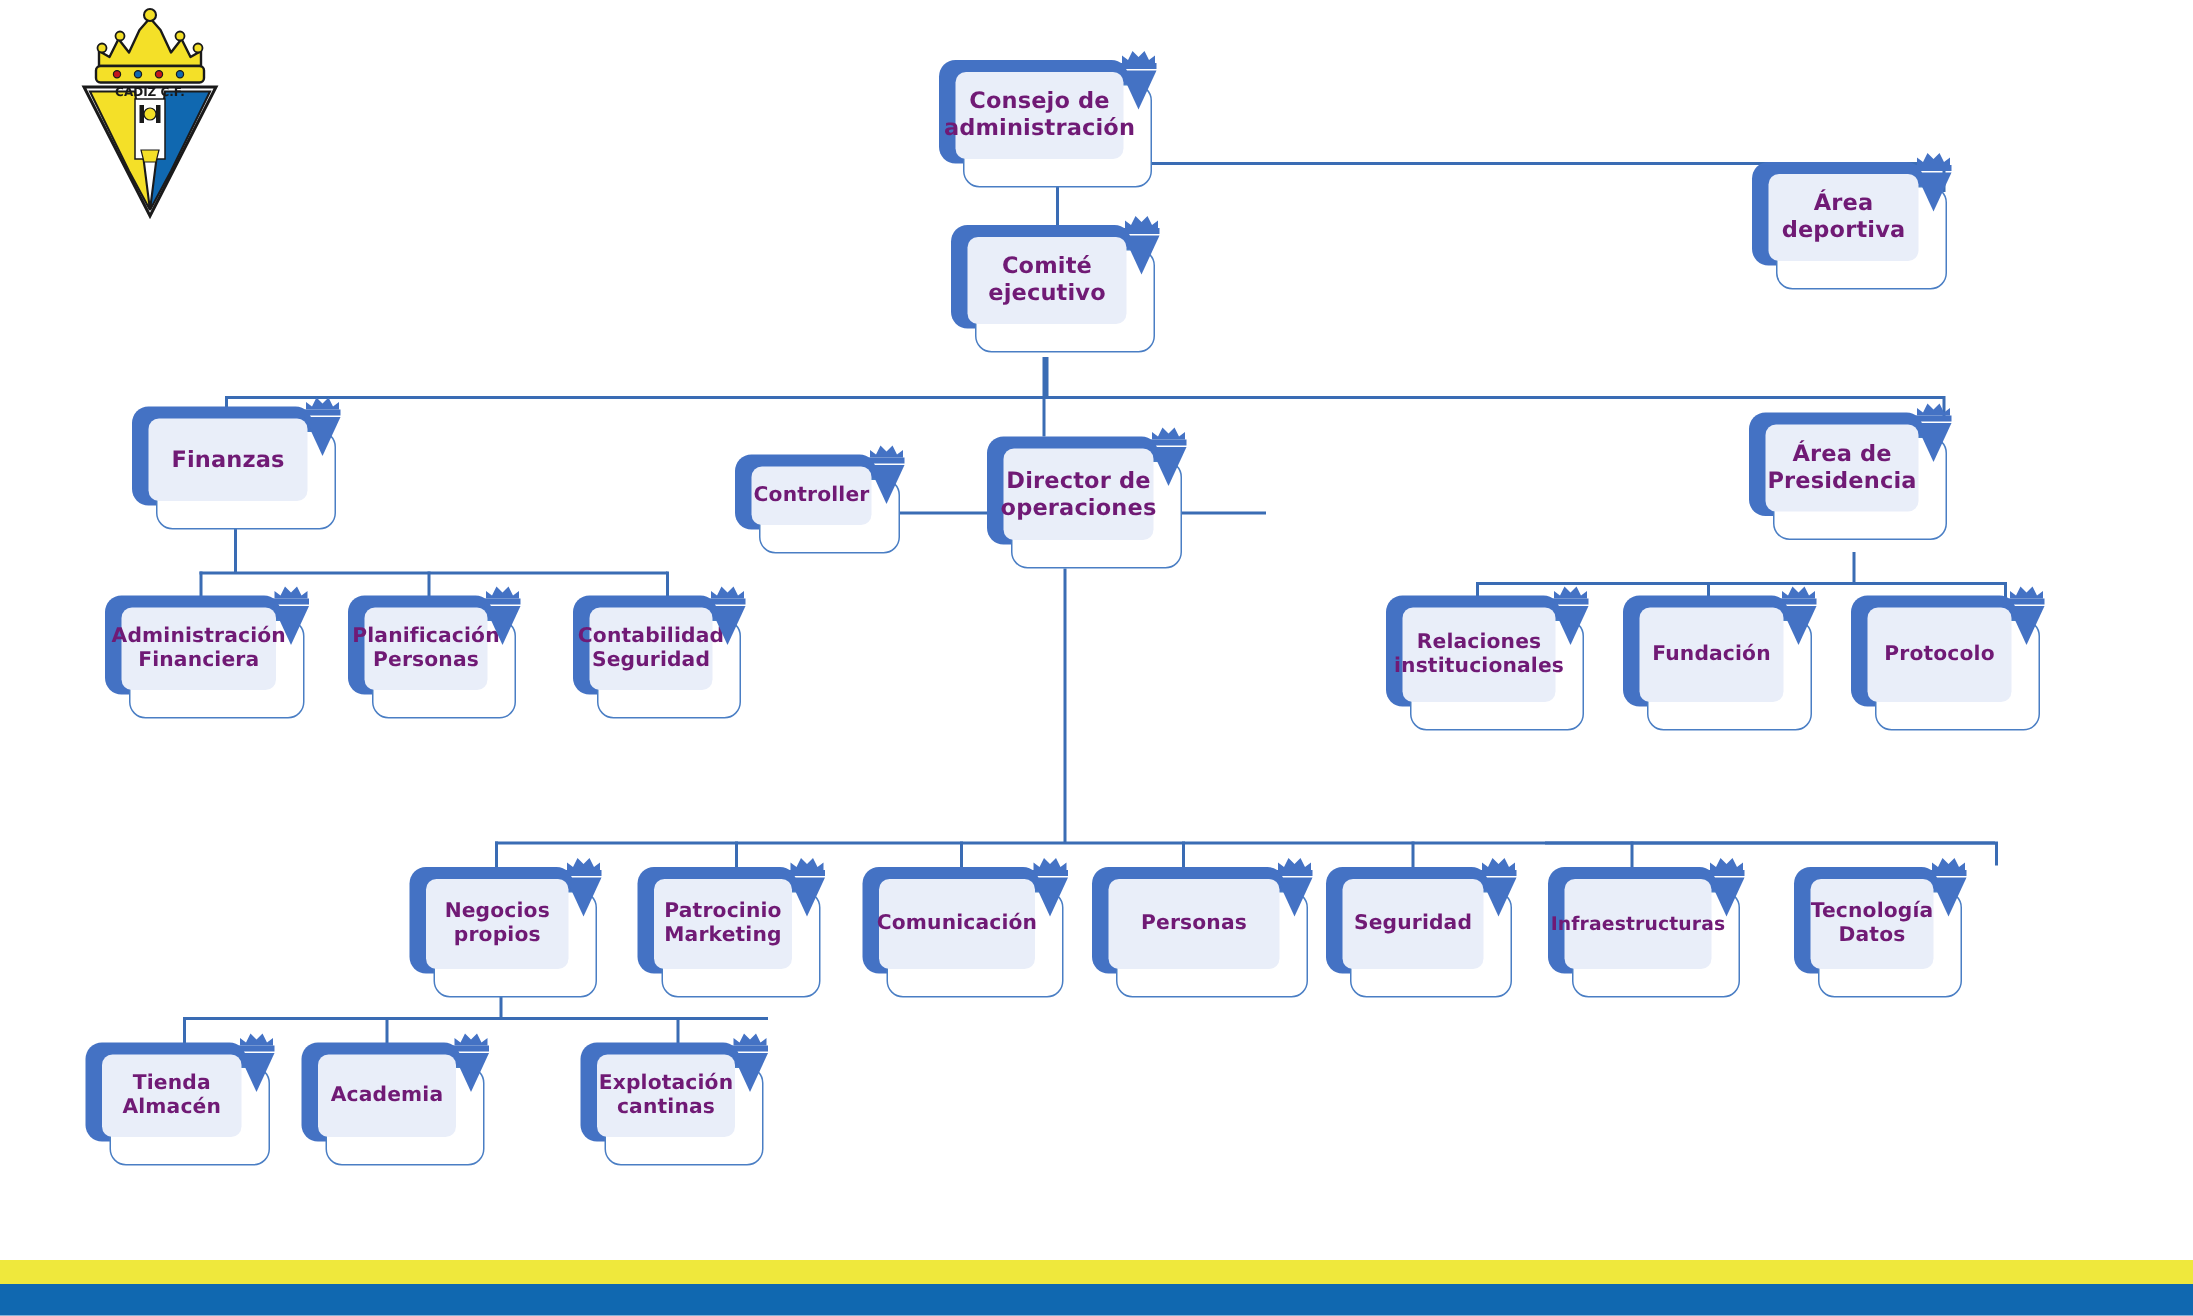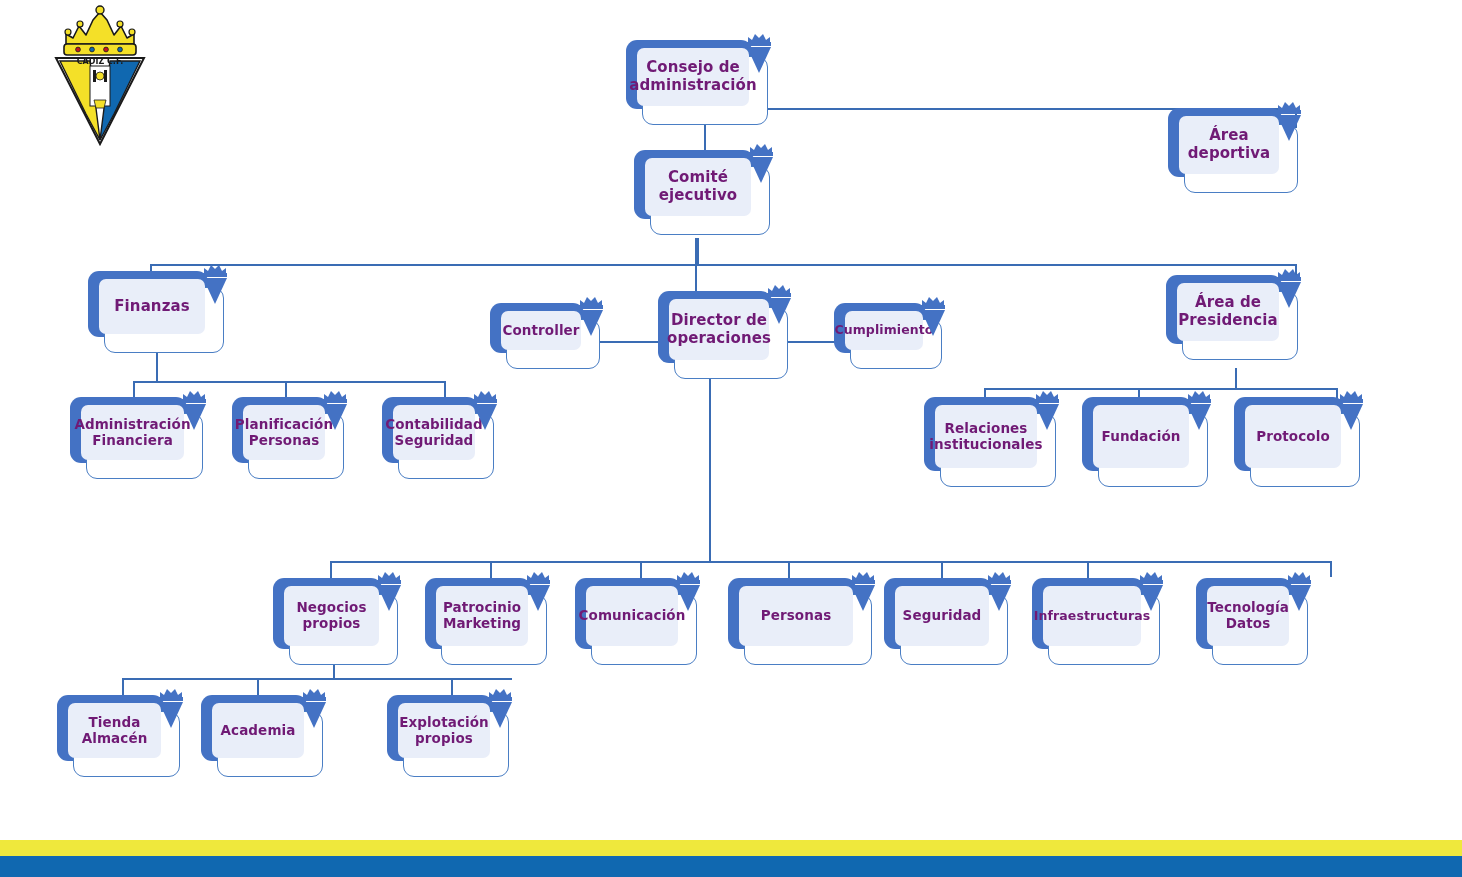--- a/index.html
+++ b/index.html
@@ -272,32 +272,20 @@
       <span class="label">Director de
 operaciones</span>
     </div>
     <svg class="crest" viewBox="0 0 30 42">
       <path d="M4 10 L4 5 L8 8 L11 2 L15 6 L19 2 L22 8 L26 5 L26 10 Z" fill="#4472c4"></path>
       <rect x="3" y="10" width="24" height="4" fill="#4472c4"></rect>
       <path d="M3 15 L27 15 L15 41 Z" fill="#4472c4"></path>
     </svg>
   </div>
 
-  <div class="node tiny" style="left:834px; top:303px; width:108px; height:66px;">
-    <div class="plate"></div>
-    <div class="card"></div>
-    <div class="panel">
-      <span class="label">Cumplimiento</span>
-    </div>
-    <svg class="crest" viewBox="0 0 30 42">
-      <path d="M4 10 L4 5 L8 8 L11 2 L15 6 L19 2 L22 8 L26 5 L26 10 Z" fill="#4472c4"></path>
-      <rect x="3" y="10" width="24" height="4" fill="#4472c4"></rect>
-      <path d="M3 15 L27 15 L15 41 Z" fill="#4472c4"></path>
-    </svg>
-  </div>
 
   <div class="node" style="left:1166px; top:275px; width:132px; height:85px;">
     <div class="plate"></div>
     <div class="card"></div>
     <div class="panel">
       <span class="label">Área de
 Presidencia</span>
     </div>
     <svg class="crest" viewBox="0 0 30 42">
       <path d="M4 10 L4 5 L8 8 L11 2 L15 6 L19 2 L22 8 L26 5 L26 10 Z" fill="#4472c4"></path>
@@ -409,21 +397,21 @@
       <span class="label">Patrocinio
 Marketing</span>
     </div>
     <svg class="crest" viewBox="0 0 30 42">
       <path d="M4 10 L4 5 L8 8 L11 2 L15 6 L19 2 L22 8 L26 5 L26 10 Z" fill="#4472c4"></path>
       <rect x="3" y="10" width="24" height="4" fill="#4472c4"></rect>
       <path d="M3 15 L27 15 L15 41 Z" fill="#4472c4"></path>
     </svg>
   </div>
 
-  <div class="node small" style="left:575px; top:578px; width:122px; height:87px;">
+  <div class="node small" style="left:575px; top:578px; width:134px; height:87px;">
     <div class="plate"></div>
     <div class="card"></div>
     <div class="panel">
       <span class="label">Comunicación</span>
     </div>
     <svg class="crest" viewBox="0 0 30 42">
       <path d="M4 10 L4 5 L8 8 L11 2 L15 6 L19 2 L22 8 L26 5 L26 10 Z" fill="#4472c4"></path>
       <rect x="3" y="10" width="24" height="4" fill="#4472c4"></rect>
       <path d="M3 15 L27 15 L15 41 Z" fill="#4472c4"></path>
     </svg>
@@ -507,21 +495,21 @@
       <rect x="3" y="10" width="24" height="4" fill="#4472c4"></rect>
       <path d="M3 15 L27 15 L15 41 Z" fill="#4472c4"></path>
     </svg>
   </div>
 
   <div class="node small" style="left:387px; top:695px; width:122px; height:82px;">
     <div class="plate"></div>
     <div class="card"></div>
     <div class="panel">
       <span class="label">Explotación
-propios</span>
+cantinas</span>
     </div>
     <svg class="crest" viewBox="0 0 30 42">
       <path d="M4 10 L4 5 L8 8 L11 2 L15 6 L19 2 L22 8 L26 5 L26 10 Z" fill="#4472c4"></path>
       <rect x="3" y="10" width="24" height="4" fill="#4472c4"></rect>
       <path d="M3 15 L27 15 L15 41 Z" fill="#4472c4"></path>
     </svg>
   </div>
 
   <div id="bar-yellow" class="bar"></div>
   <div id="bar-blue" class="bar"></div>

